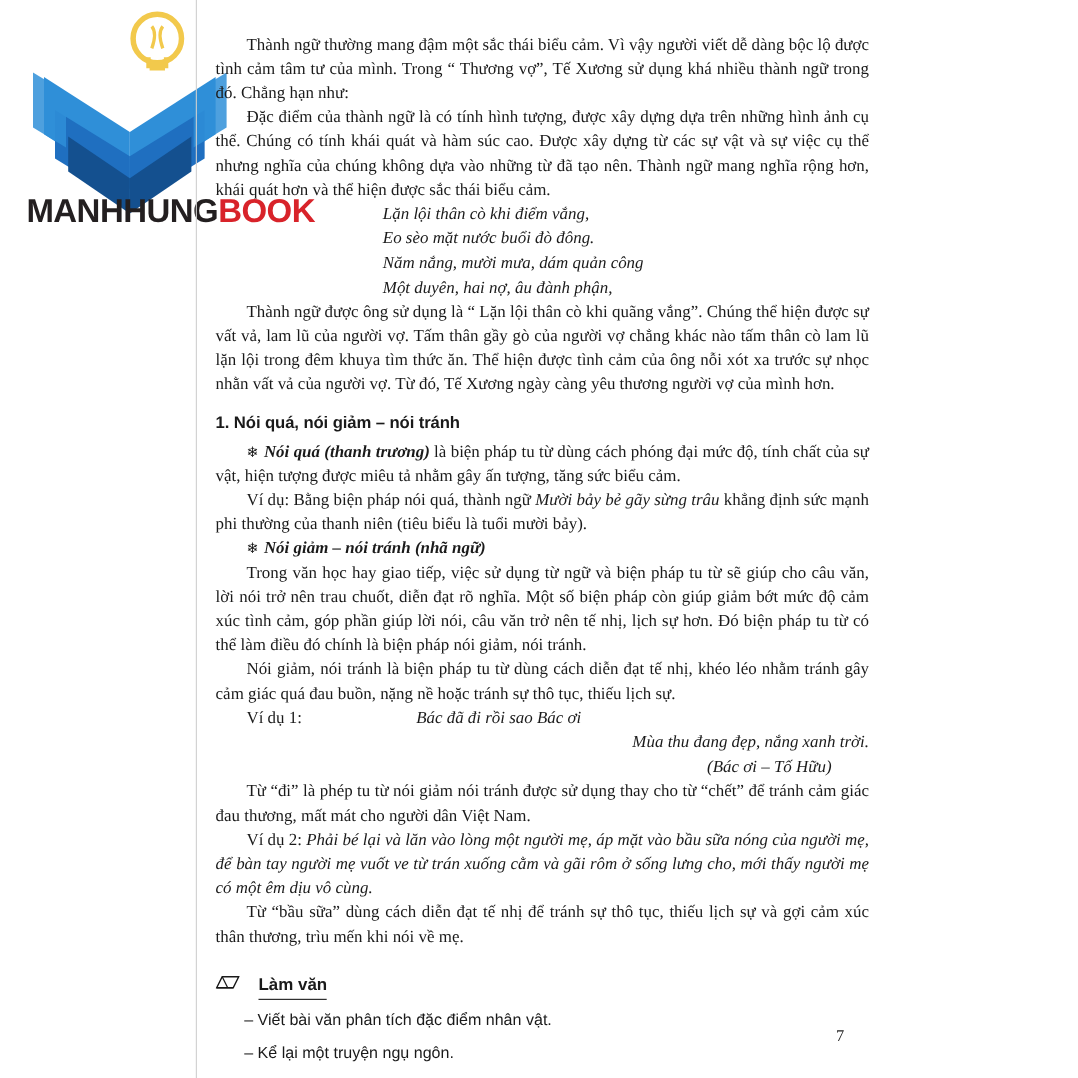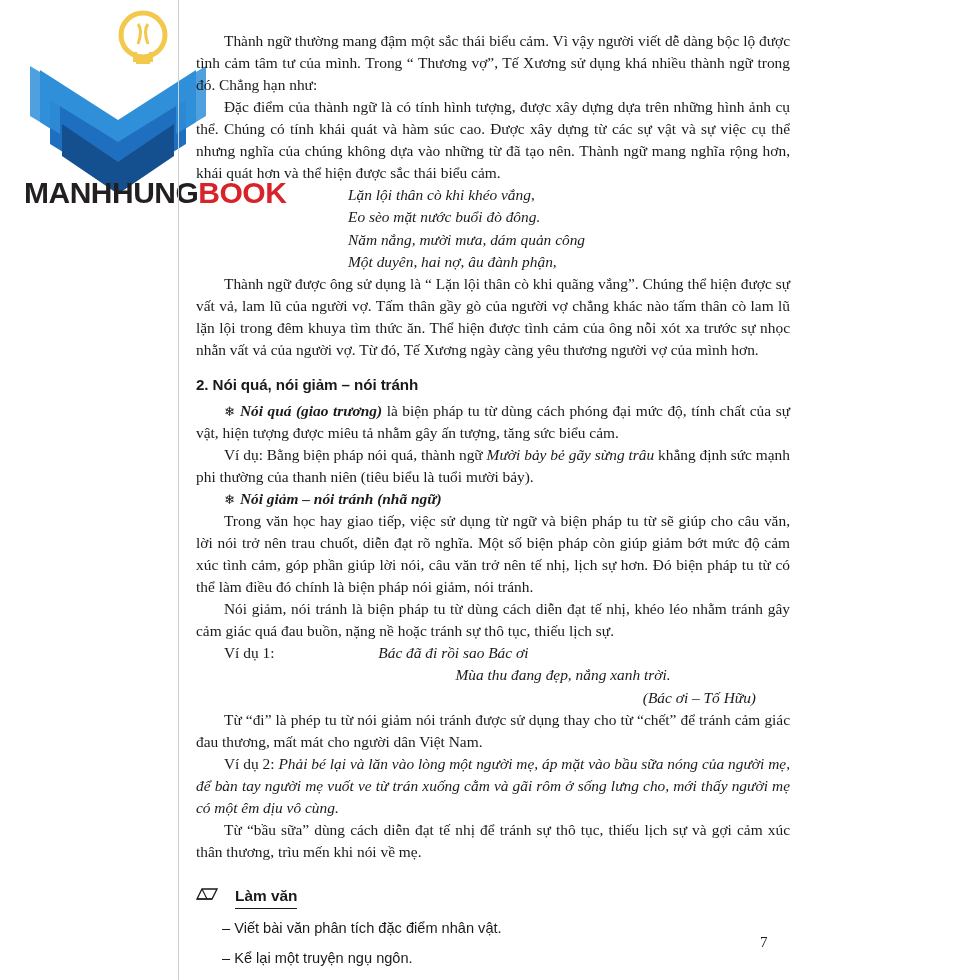--- a/index.html
+++ b/index.html
@@ -66,21 +66,21 @@
 
   .verse {
     margin: 0;
     text-align: left;
     font-style: italic;
     padding-left: 152px;
     line-height: 1.45;
   }
   .verse-2 {
     margin: 0;
-    text-align: center;
+    text-align: right;
     font-style: italic;
     padding-left: 140px;
     line-height: 1.45;
   }
   .attrib {
     margin: 0;
     text-align: right;
     padding-right: 34px;
   }
   .attrib-2 {
@@ -175,31 +175,31 @@
 </div>
 
 <div id="page-rule"></div>
 
 <div id="content">
 
   <p class="ind">Thành ngữ thường mang đậm một sắc thái biểu cảm. Vì vậy người viết dễ dàng bộc lộ được tình cảm tâm tư của mình. Trong “ Thương vợ”, Tế Xương sử dụng khá nhiều thành ngữ trong đó. Chẳng hạn như:</p>
   <p class="ind">Đặc điểm của thành ngữ là có tính hình tượng, được xây dựng dựa trên những hình ảnh cụ thể. Chúng có tính khái quát và hàm súc cao. Được xây dựng từ các sự vật và sự việc cụ thể nhưng nghĩa của chúng không dựa vào những từ đã tạo nên. Thành ngữ mang nghĩa rộng hơn, khái quát hơn và thể hiện được sắc thái biểu cảm.</p>
 
   <div>
-    <p class="verse">Lặn lội thân cò khi khéo vắng,</p>
+    <p class="verse">Lặn lội thân cò khi điểm vắng,</p>
     <p class="verse">Eo sèo mặt nước buổi đò đông.</p>
     <p class="verse">Năm nắng, mười mưa, dám quản công</p>
     <p class="verse">Một duyên, hai nợ, âu đành phận,</p>
   </div>
 
   <p class="ind">Thành ngữ được ông sử dụng là “ Lặn lội thân cò khi quãng vắng”. Chúng thể hiện được sự vất vả, lam lũ của người vợ. Tấm thân gầy gò của người vợ chẳng khác nào tấm thân cò lam lũ lặn lội trong đêm khuya tìm thức ăn. Thể hiện được tình cảm của ông nỗi xót xa trước sự nhọc nhằn vất vả của người vợ. Từ đó, Tế Xương ngày càng yêu thương người vợ của mình hơn.</p>
 
-  <h3 class="heading">2. Nói quá, nói giảm – nói tránh</h3>
-
-  <p class="bullet-line"><span class="flower">❄</span><span class="bi">Nói quá (giao trương)</span><span> là biện pháp tu từ dùng cách phóng đại mức độ, tính chất của sự vật, hiện tượng được miêu tả nhằm gây ấn tượng, tăng sức biểu cảm.</span></p>
+  <h3 class="heading">1. Nói quá, nói giảm – nói tránh</h3>
+
+  <p class="bullet-line"><span class="flower">❄</span><span class="bi">Nói quá (thanh trương)</span><span> là biện pháp tu từ dùng cách phóng đại mức độ, tính chất của sự vật, hiện tượng được miêu tả nhằm gây ấn tượng, tăng sức biểu cảm.</span></p>
 
   <p class="ind"><span class="bo">Ví dụ:</span><span> Bằng biện pháp nói quá, thành ngữ </span><span class="it">Mười bảy bẻ gãy sừng trâu</span><span> khẳng định sức mạnh phi thường của thanh niên (tiêu biểu là tuổi mười bảy).</span></p>
 
   <p class="bullet-line"><span class="flower">❄</span><span class="bi">Nói giảm – nói tránh (nhã ngữ)</span></p>
 
   <p class="ind">Trong văn học hay giao tiếp, việc sử dụng từ ngữ và biện pháp tu từ sẽ giúp cho câu văn, lời nói trở nên trau chuốt, diễn đạt rõ nghĩa. Một số biện pháp còn giúp giảm bớt mức độ cảm xúc tình cảm, góp phần giúp lời nói, câu văn trở nên tế nhị, lịch sự hơn. Đó biện pháp tu từ có thể làm điều đó chính là biện pháp nói giảm, nói tránh.</p>
   <p class="ind">Nói giảm, nói tránh là biện pháp tu từ dùng cách diễn đạt tế nhị, khéo léo nhằm tránh gây cảm giác quá đau buồn, nặng nề hoặc tránh sự thô tục, thiếu lịch sự.</p>
 
   <p class="noind" style="padding-left:28px;">
     <span class="bo">Ví dụ 1:</span>

